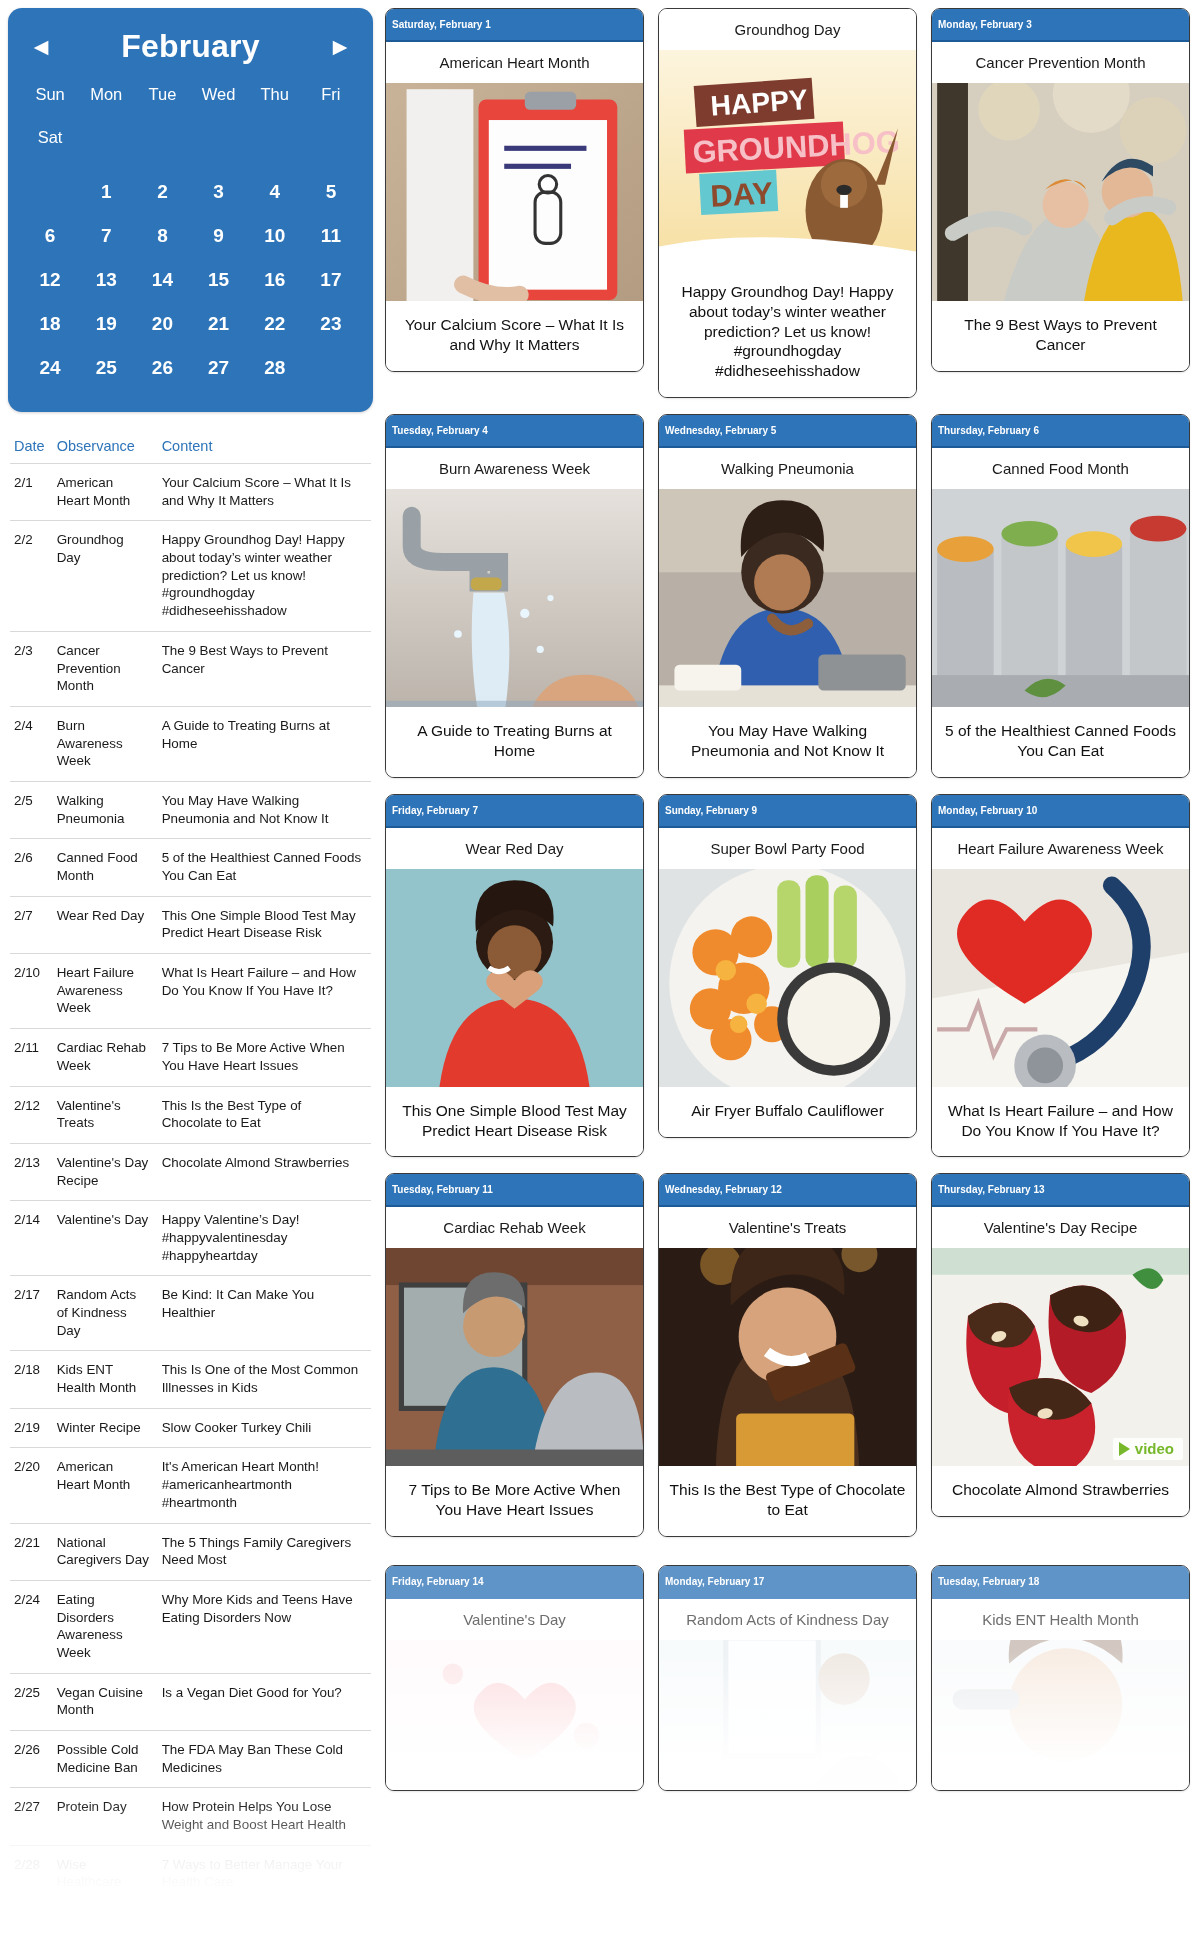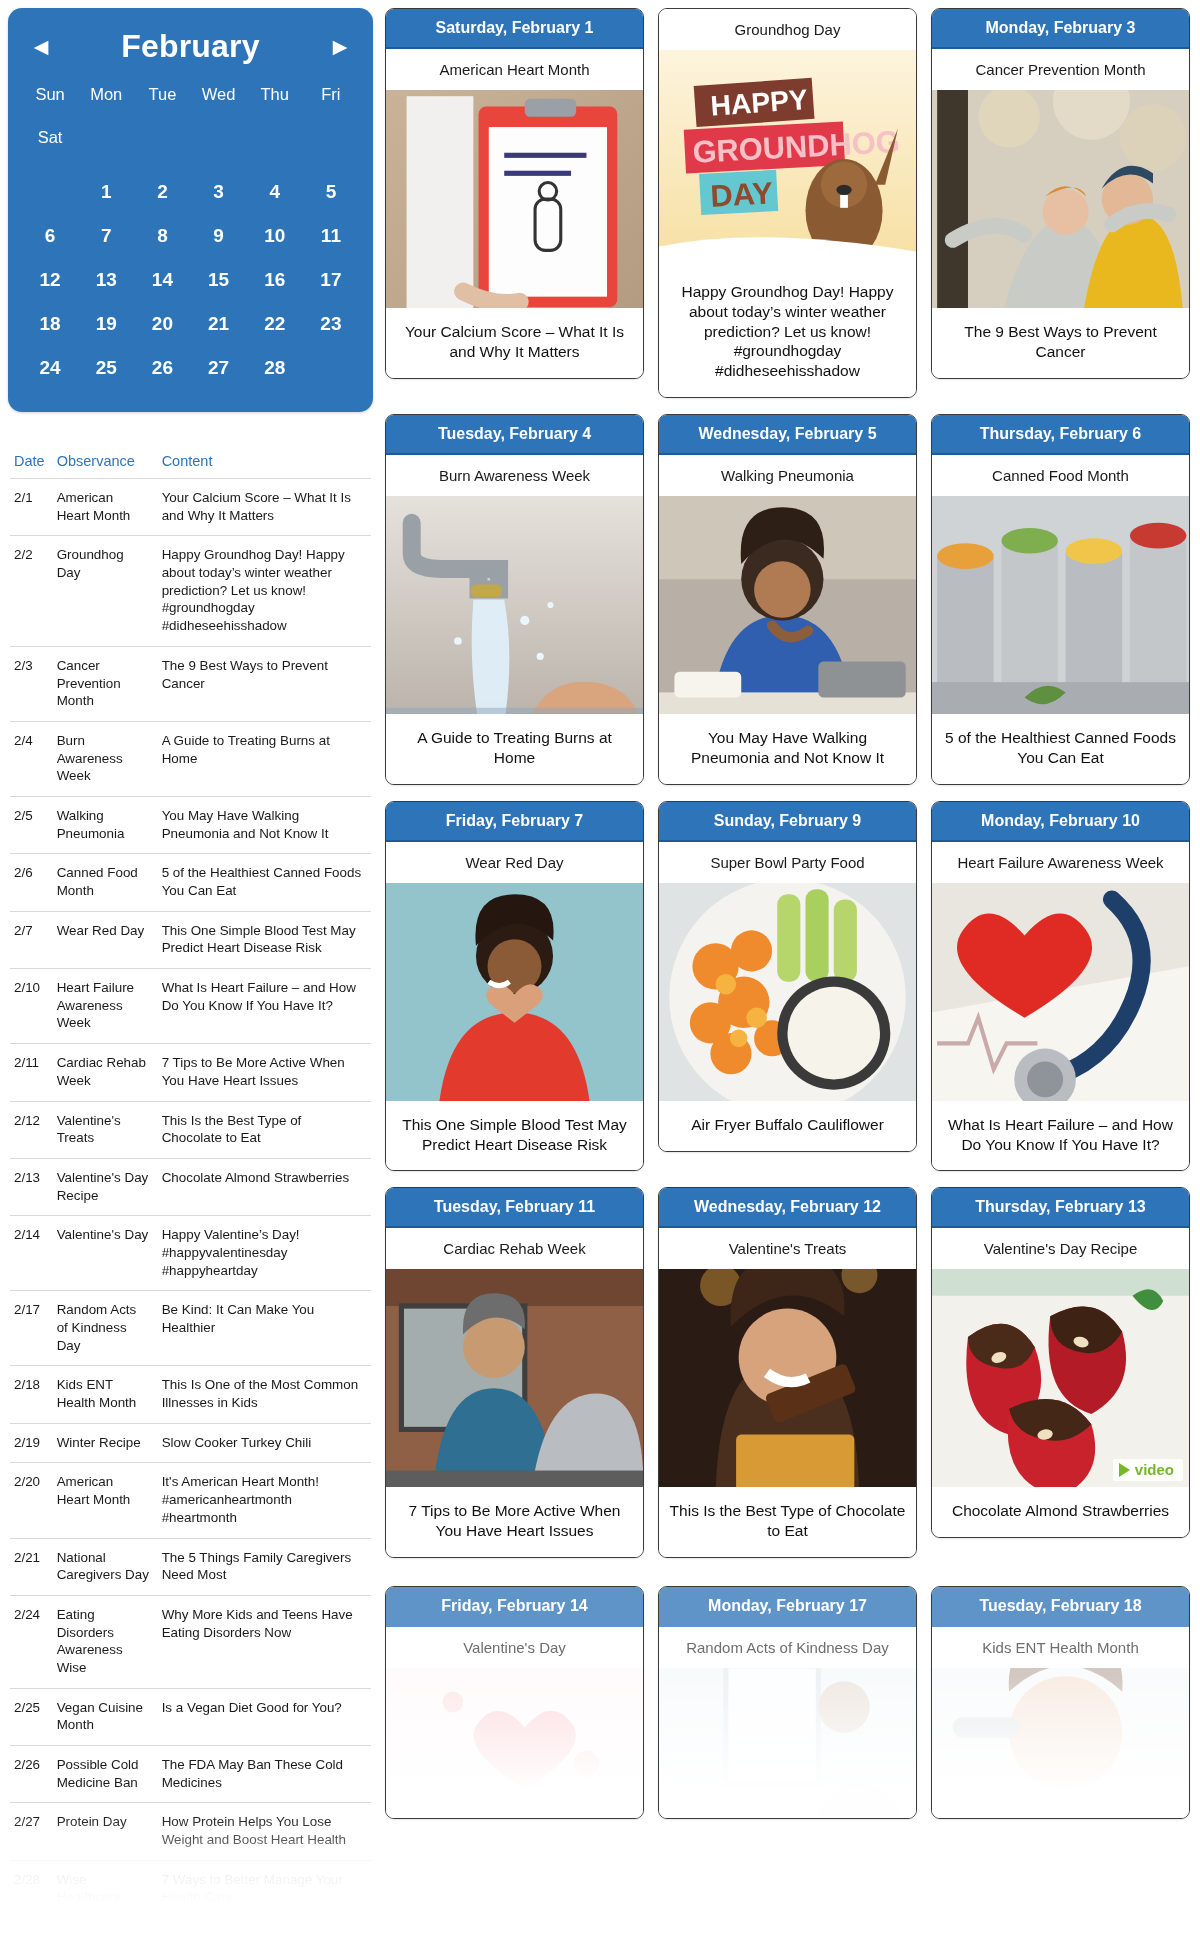--- a/index.html
+++ b/index.html
@@ -36,21 +36,21 @@
     text-align: center; font-size: 16.5px; font-weight: 400;
     padding: 2px 0 22px 0; color: #ffffff;
   }
   .cal-day {
     text-align: center; font-size: 19px; font-weight: 600;
     padding: 11px 0; color: #ffffff; cursor: pointer;
   }
   .cal-day.blank { color: transparent; cursor: default; }
 
   
-  .tbl-wrap { margin-top: 41px; padding: 0 2px 0 2px; position: relative; }
+  .tbl-wrap { margin-top: 26px; padding: 0 2px 0 2px; position: relative; }
   table.obs { width: 100%; border-collapse: collapse; }
   table.obs th {
     text-align: left; font-size: 14.5px; font-weight: 400;
     color: #2d74b9; padding: 0 6px 9px 6px; vertical-align: bottom;
   }
   table.obs th.c-date { width: 38px; padding-left: 4px; }
   table.obs th.c-obs  { width: 105px; }
   table.obs td {
     font-size: 13.4px; line-height: 1.32; color: #1a1a1a;
     padding: 10px 6px 11px 6px; vertical-align: top;
@@ -77,21 +77,21 @@
     background: #ffffff;
     border: 1px solid #3a3a3a;
     border-radius: 9px;
     overflow: hidden;
     display: flex; flex-direction: column;
     align-self: start;
     box-shadow: 0 1px 2px rgba(0,0,0,.10);
   }
   .card-date {
     background: #2d74b9; color: #ffffff;
-    font-size: 16px; font-weight: 700; text-align: center;
+    font-size: 10px; font-weight: 700; 
     padding: 10px 6px 10px 6px;
     border-bottom: 2px solid #1d5b98;
   }
   .card-obs {
     font-size: 15px; color: #1a1a1a; text-align: center;
     padding: 12px 8px 12px 8px; background: #fff;
   }
   .card-img {
     width: 100%; height: 218px; position: relative; overflow: hidden;
     background: #cfcfcf;
@@ -274,21 +274,21 @@
               <td class="c-obs">American Heart Month</td>
               <td class="c-cnt">It's American Heart Month! #americanheartmonth #heartmonth</td>
             </tr>
             <tr>
               <td class="c-date">2/21</td>
               <td class="c-obs">National Caregivers Day</td>
               <td class="c-cnt">The 5 Things Family Caregivers Need Most</td>
             </tr>
             <tr>
               <td class="c-date">2/24</td>
-              <td class="c-obs">Eating Disorders Awareness Wise</td>
+              <td class="c-obs">Eating Disorders Awareness Week</td>
               <td class="c-cnt">Why More Kids and Teens Have Eating Disorders Now</td>
             </tr>
             <tr>
               <td class="c-date">2/25</td>
               <td class="c-obs">Vegan Cuisine Month</td>
               <td class="c-cnt">Is a Vegan Diet Good for You?</td>
             </tr>
             <tr>
               <td class="c-date">2/26</td>
               <td class="c-obs">Possible Cold Medicine Ban</td>

